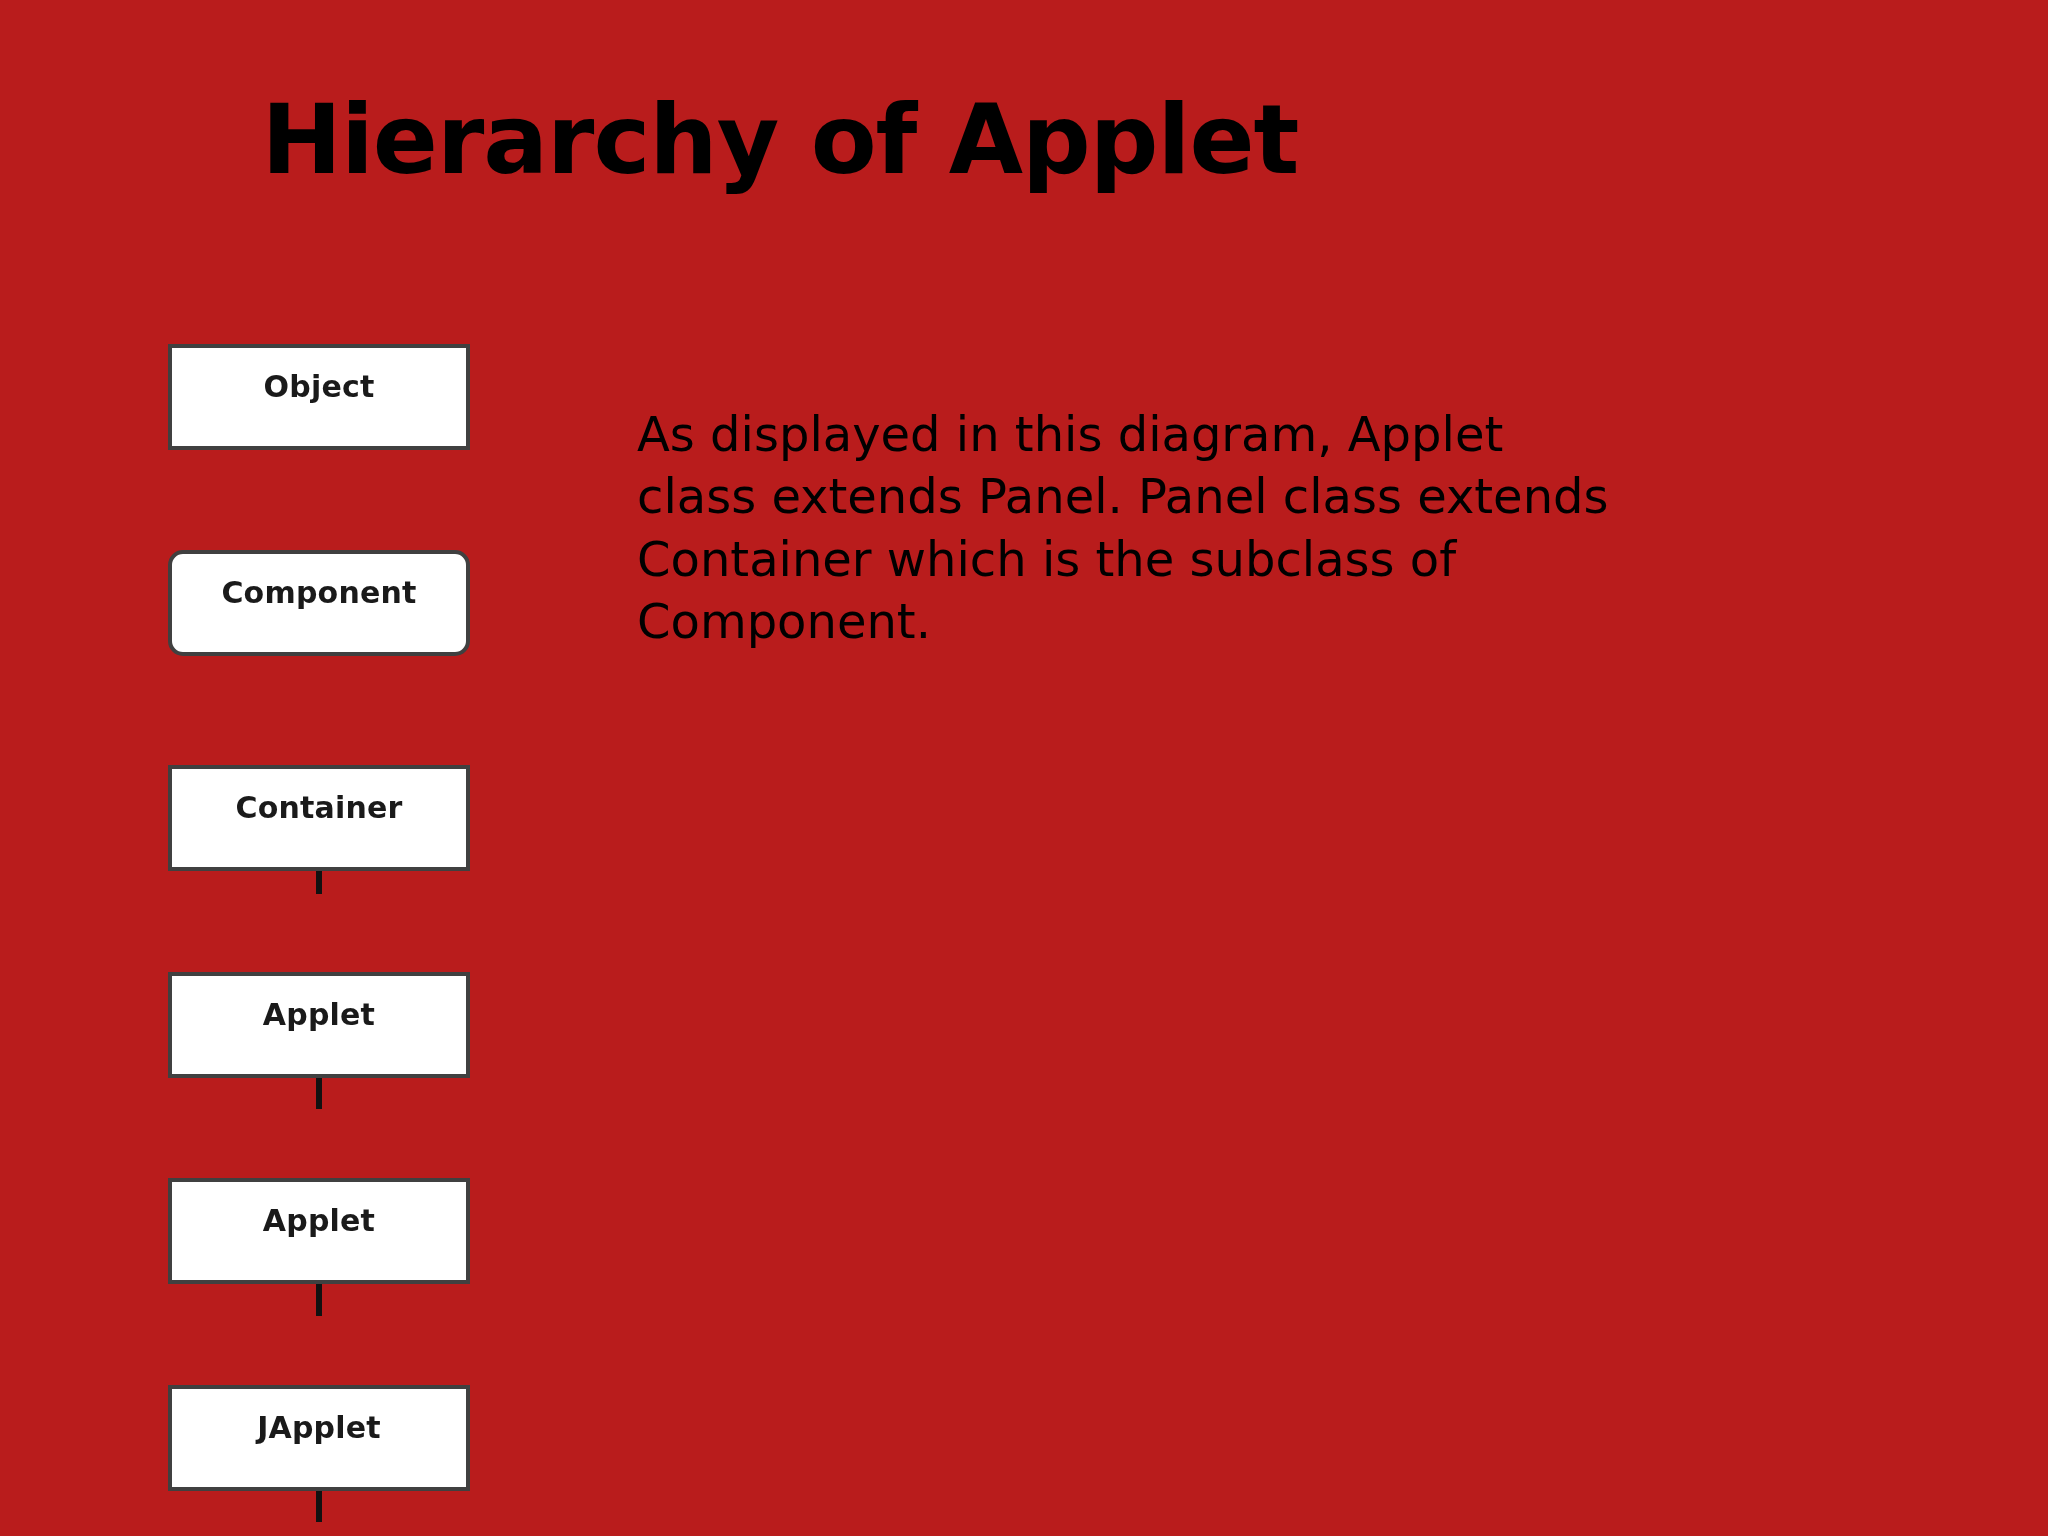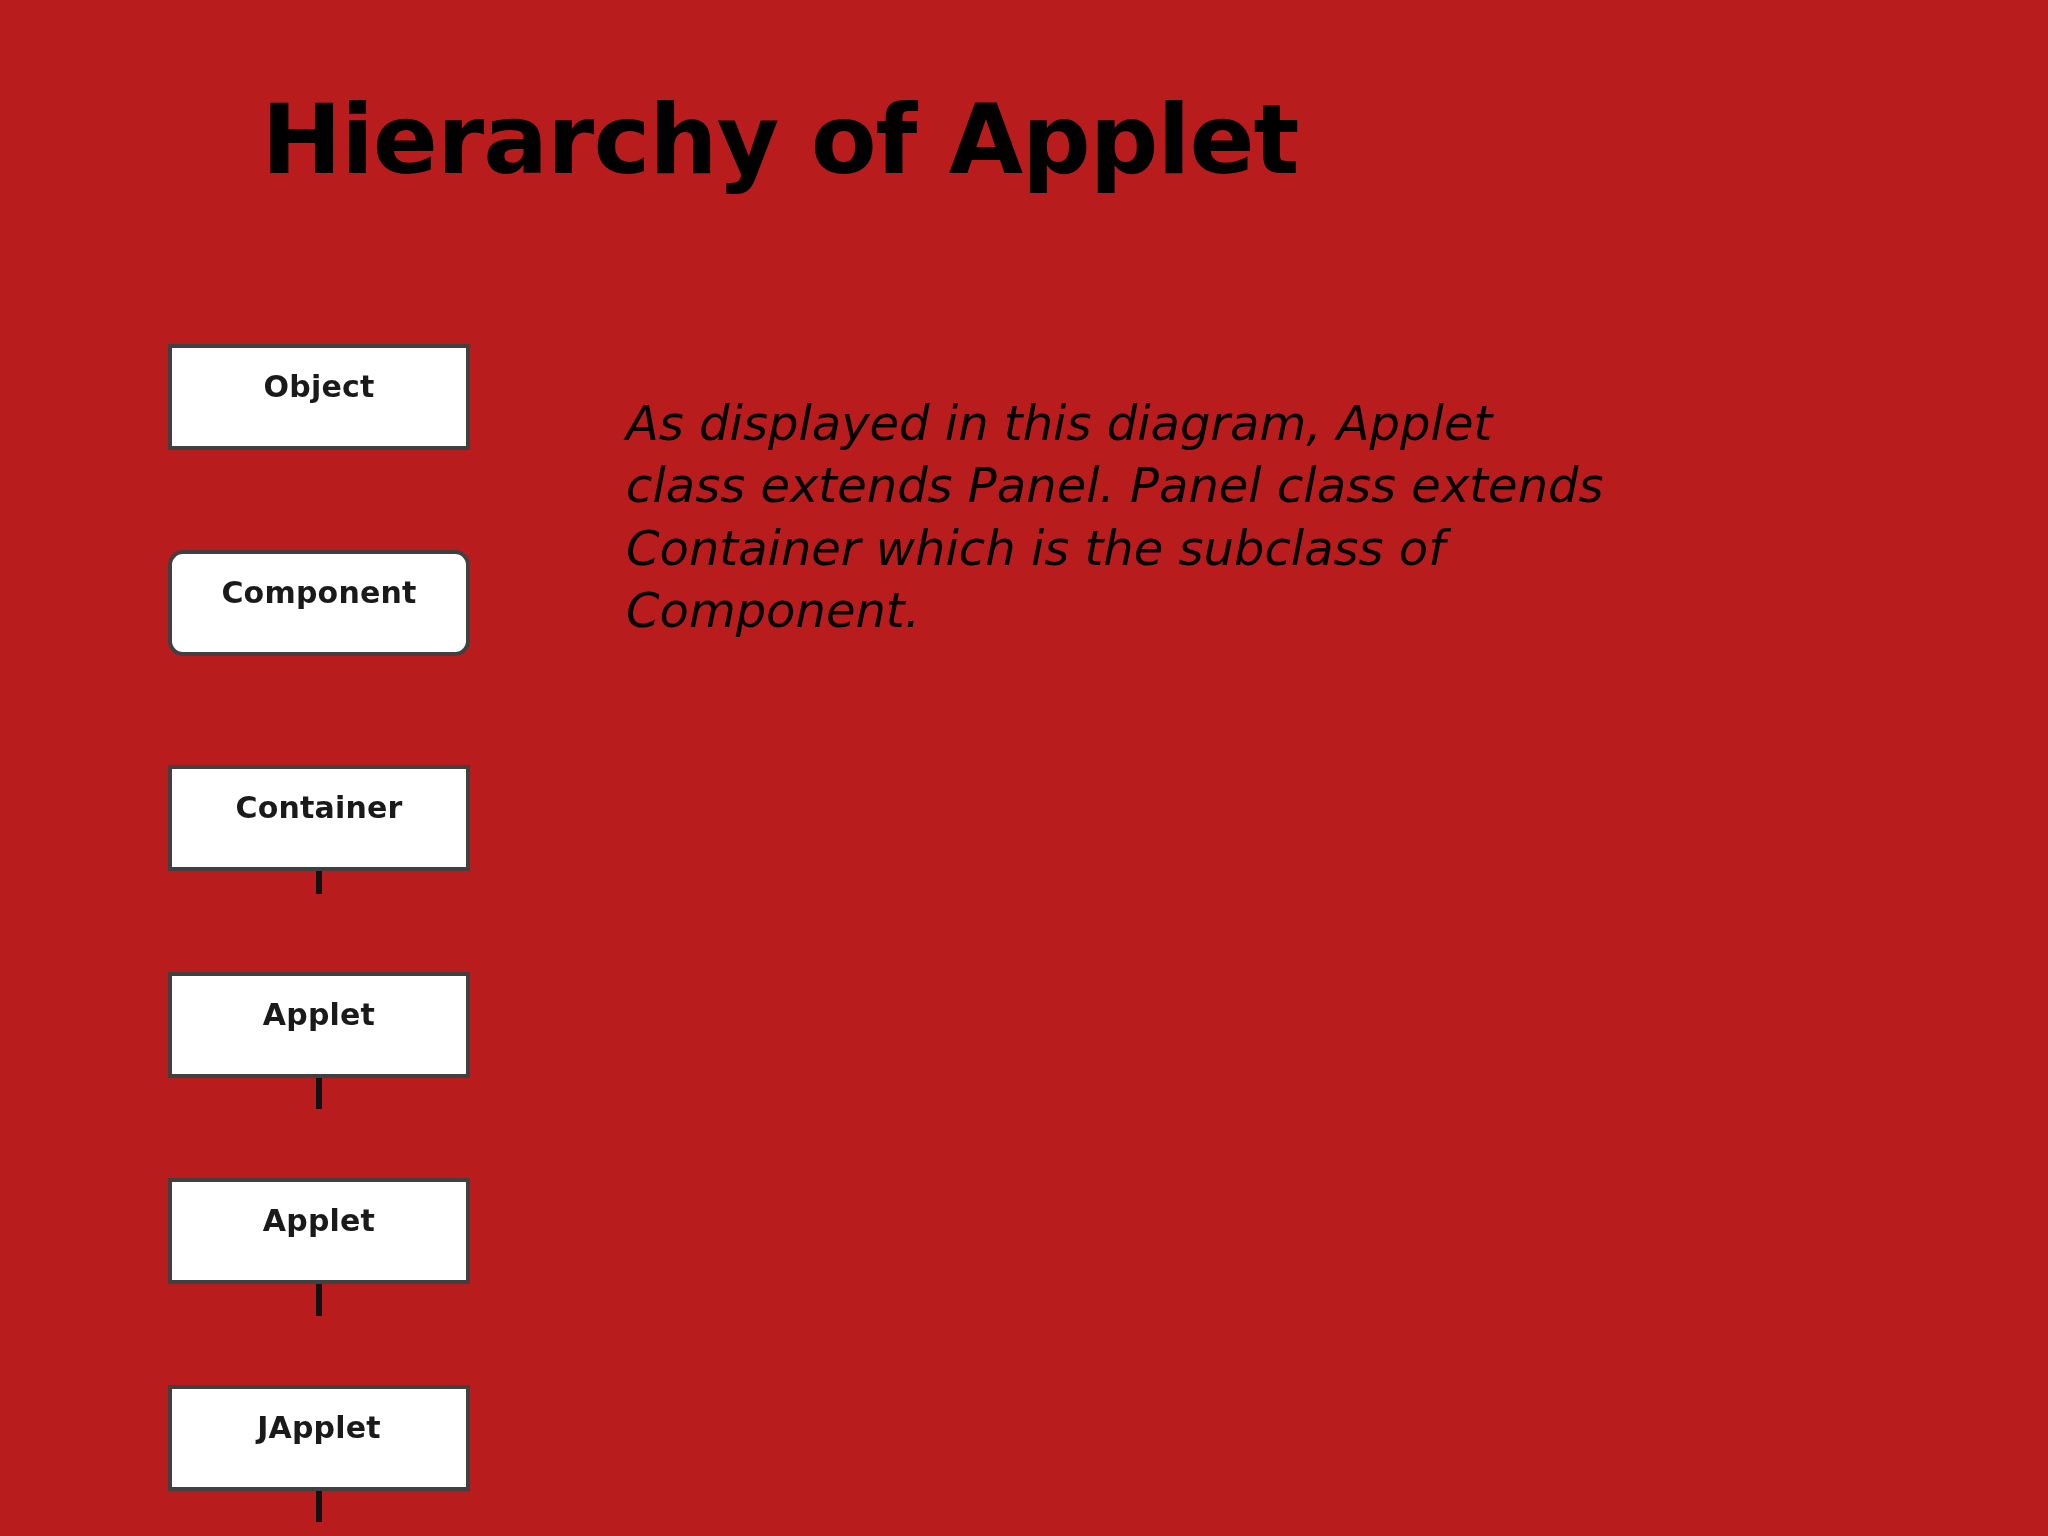--- a/index.html
+++ b/index.html
@@ -89,22 +89,21 @@
     left: 626px;
     top: 392px;
     width: 1000px;
     font-family: "DejaVu Sans", sans-serif;
     font-weight: 400;
     font-size: 48px;
     line-height: 1.30;
     color: #000000;
   }
   #body-text p {
-    margin: 0;
-    font-style: italic;
+    margin: 11px;
   }
 </style>
 </head>
 <body>
 
 <div id="slide">
 
   <div id="slide-title">Hierarchy of Applet</div>
 
   <div id="hierarchy">

